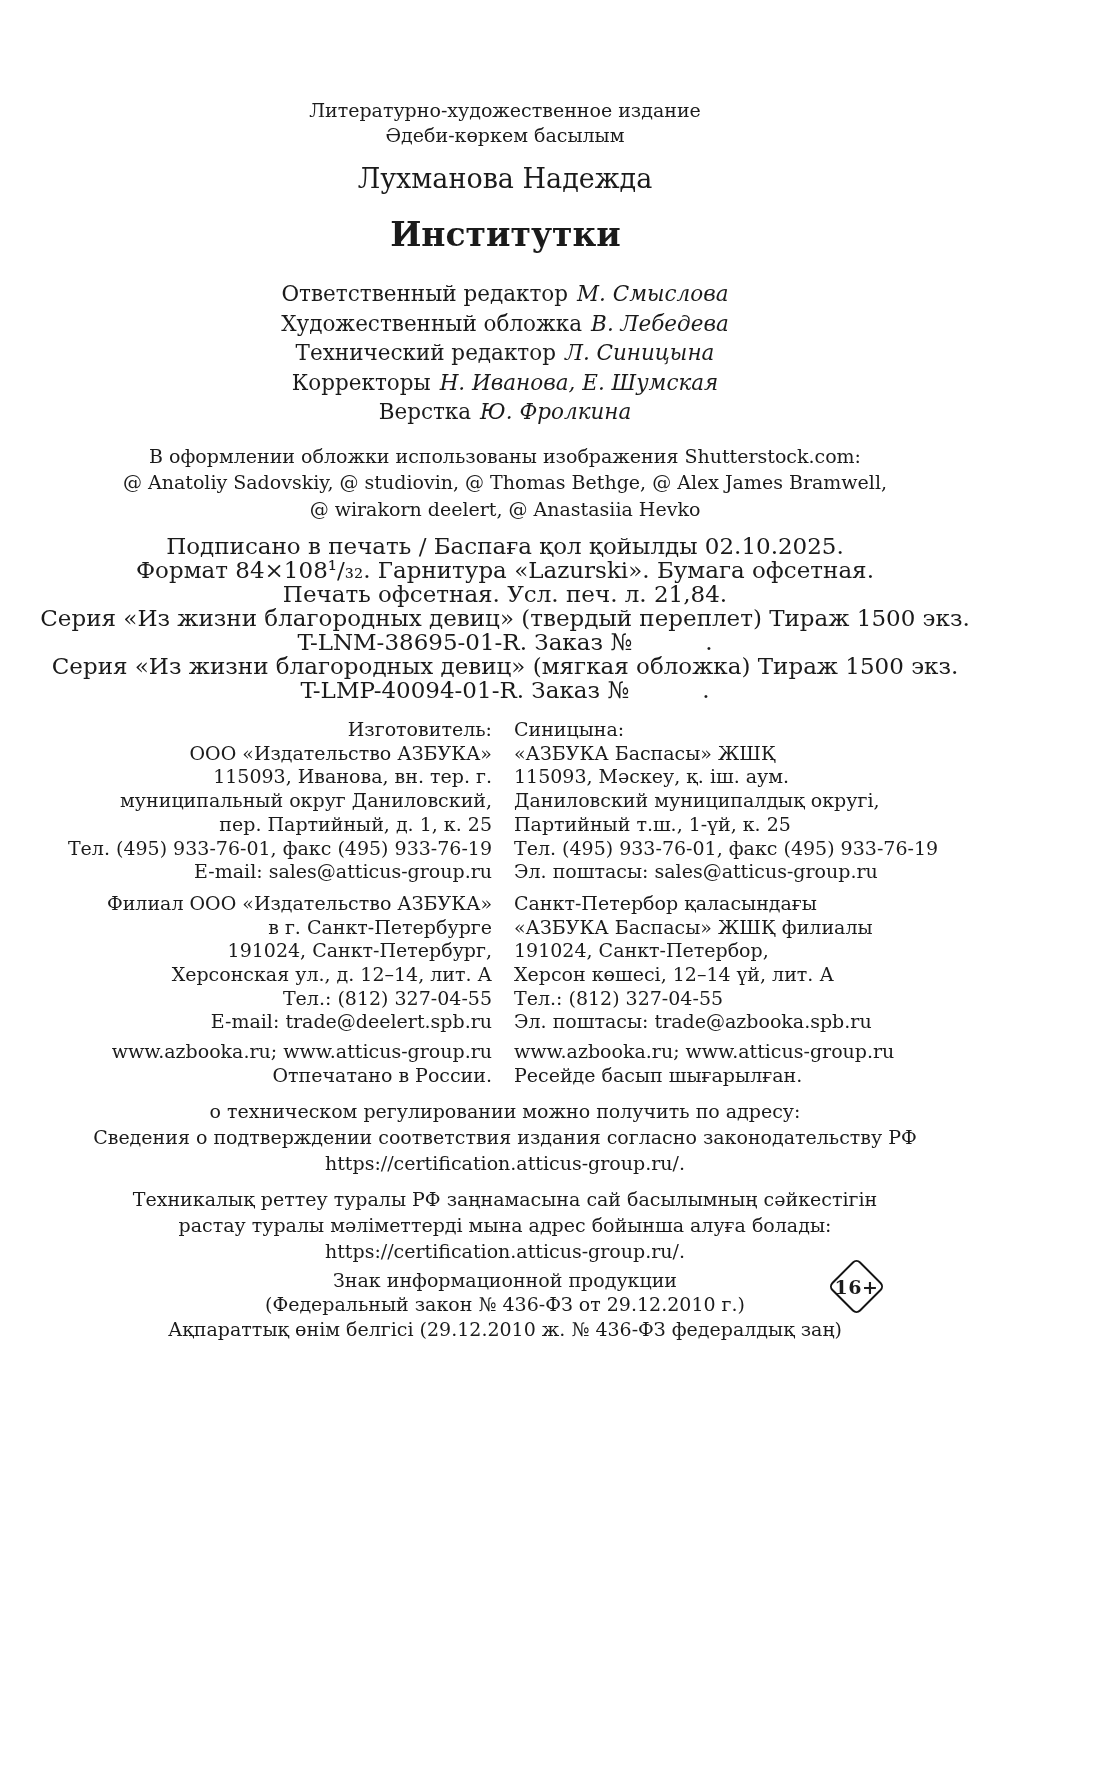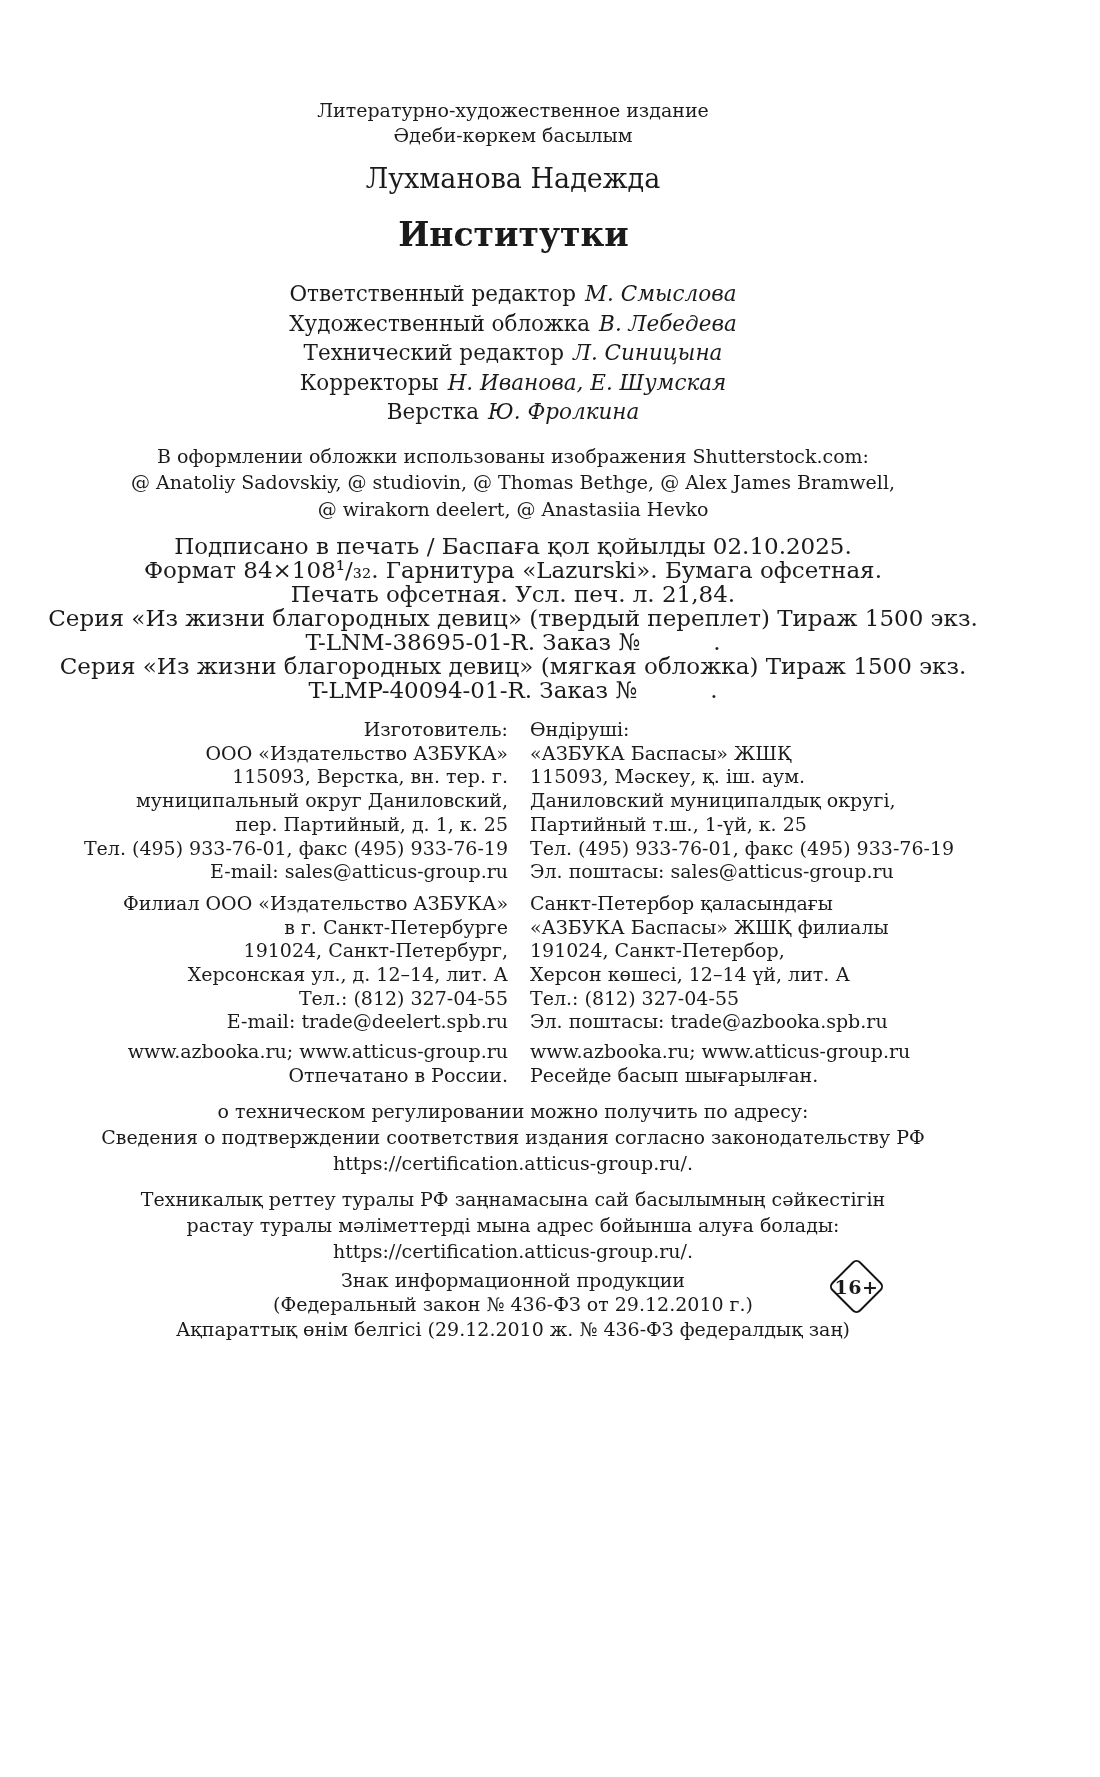--- a/index.html
+++ b/index.html
@@ -5,21 +5,21 @@
   * { box-sizing: border-box; }
   html, body { margin: 0; padding: 0; }
   body {
     width: 1100px; height: 1777px;
     background: #ffffff;
     font-family: "DejaVu Serif", "Liberation Serif", serif;
     color: #1b1b1b;
     -webkit-font-smoothing: antialiased;
   }
   .page { position: relative; width: 1100px; height: 1777px; background: #ffffff; overflow: hidden; }
-  .content { width: 1010px; padding-top: 98px; padding-left: 16px; }
+  .content { width: 1010px; padding-top: 98px; }
   .centered { text-align: center; }
 
   .edition-block { font-size: 19px; line-height: 24.5px; }
   .author { font-size: 27px; line-height: 36px; margin-top: 14px; }
   .title { font-size: 33px; line-height: 44px; font-weight: 700; margin: 16px 0 0 1px; }
 
   .staff-block { margin-top: 22px; font-size: 21.5px; line-height: 29.5px; }
   .staff-name { font-style: italic; margin-left: 9px; }
 
   .credits-block { margin-top: 16px; font-size: 19px; line-height: 26.5px; }
@@ -99,40 +99,40 @@
       <div>T-LNM-38695-01-R. Заказ №&nbsp;&nbsp;&nbsp;&nbsp;&nbsp;&nbsp;&nbsp;&nbsp;&nbsp;&nbsp;.</div>
       <div>Серия «Из жизни благородных девиц» (мягкая обложка) Тираж 1500 экз.</div>
       <div>T-LMP-40094-01-R. Заказ №&nbsp;&nbsp;&nbsp;&nbsp;&nbsp;&nbsp;&nbsp;&nbsp;&nbsp;&nbsp;.</div>
     </div>
 
     <div class="two-col">
       <div class="col-left">
         <div class="col-block first">
           <div>Изготовитель:</div>
           <div>ООО «Издательство АЗБУКА»</div>
-          <div>115093, Верстка, вн. тер. г.</div>
+          <div>115093, Иванова, вн. тер. г.</div>
           <div>муниципальный округ Даниловский,</div>
           <div>пер. Партийный, д. 1, к. 25</div>
           <div>Тел. (495) 933-76-01, факс (495) 933-76-19</div>
           <div>E-mail: sales@atticus-group.ru</div>
         </div>
         <div class="col-block">
           <div>Филиал ООО «Издательство АЗБУКА»</div>
           <div>в г. Санкт-Петербурге</div>
           <div>191024, Санкт-Петербург,</div>
           <div>Херсонская ул., д. 12–14, лит. А</div>
           <div>Тел.: (812) 327-04-55</div>
           <div>E-mail: trade@deelert.spb.ru</div>
         </div>
         <div class="ws-block">www.azbooka.ru; www.atticus-group.ru</div>
         <div class="printed-block">Отпечатано в России.</div>
       </div>
       <div class="col-right">
         <div class="col-block first">
-          <div>Өндіруші:</div>
+          <div>Синицына:</div>
           <div>«АЗБУКА Баспасы» ЖШҚ</div>
           <div>115093, Мәскеу, қ. іш. аум.</div>
           <div>Даниловский муниципалдық округі,</div>
           <div>Партийный т.ш., 1-үй, к. 25</div>
           <div>Тел. (495) 933-76-01, факс (495) 933-76-19</div>
           <div>Эл. поштасы: sales@atticus-group.ru</div>
         </div>
         <div class="col-block">
           <div>Санкт-Петербор қаласындағы</div>
           <div>«АЗБУКА Баспасы» ЖШҚ филиалы</div>

